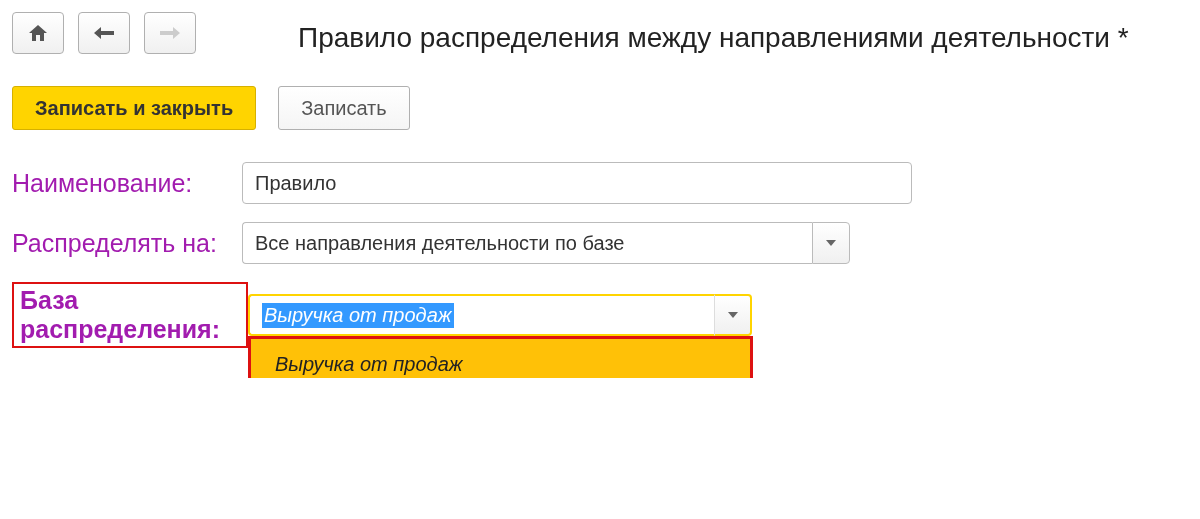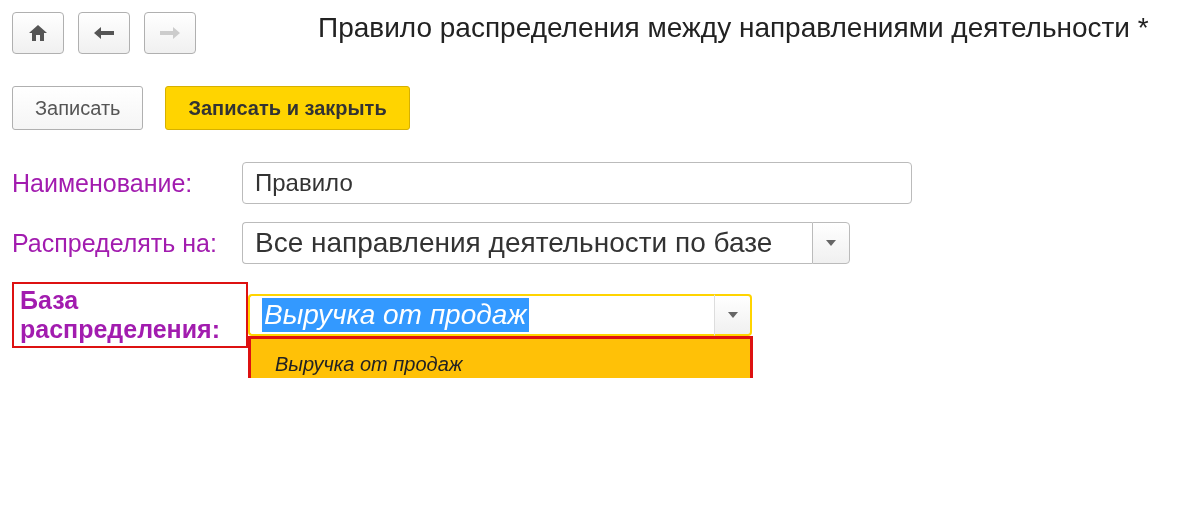--- a/index.html
+++ b/index.html
@@ -5,22 +5,22 @@
     * { box-sizing: border-box; margin: 0; padding: 0; }
     body {
       font-family: Arial, sans-serif;
       font-size: 20px;
       background: #fff;
       padding: 12px;
       width: 1200px;
     }
     .top-row {
       display: flex;
-      align-items: flex-start;
-      gap: 22px;
+      align-items: flex-end;
+      gap: 2px;
       margin-bottom: 32px;
     }
     .nav-group {
       display: flex;
       gap: 14px;
     }
     .nav-btn {
       width: 52px;
       height: 42px;
       border: 1px solid #b0b0b0;
@@ -75,36 +75,36 @@
     .label-hl {
       border: 2px solid #d11;
       padding: 2px 6px;
       display: inline-block;
     }
     .text-input {
       height: 42px;
       border: 1px solid #bbb;
       border-radius: 4px;
       padding: 0 12px;
-      font-size: 24px;
+      font-size: 20px;
       color: #333;
       width: 670px;
     }
     .select-wrap {
       display: flex;
       height: 42px;
     }
     .select-display {
       border: 1px solid #bbb;
       border-right: none;
       border-radius: 4px 0 0 4px;
       padding: 0 12px;
       display: flex;
       align-items: center;
-      font-size: 28px;
+      font-size: 20px;
       color: #333;
       width: 570px;
       background: #fff;
     }
     .select-btn {
       width: 38px;
       border: 1px solid #bbb;
       border-radius: 0 4px 4px 0;
       background: linear-gradient(#ffffff, #f0f0f0);
       display: flex;
@@ -174,22 +174,22 @@
     <div class="nav-btn">
       <svg width="24" height="14" viewBox="0 0 24 14">
         <path d="M15 1 L22 7 L15 13 L15 9 L2 9 L2 5 L15 5 Z" fill="#ccc"></path>
       </svg>
     </div>
   </div>
   <div class="page-title">Правило распределения между направлениями деятельности *</div>
 </div>
 
 <div class="toolbar">
+  <button class="btn btn-primary">Записать и закрыть</button>
   <button class="btn btn-default">Записать</button>
-  <button class="btn btn-primary">Записать и закрыть</button>
 </div>
 
 <div class="form-row">
   <div class="form-label">Наименование:</div>
   <input class="text-input" type="text" value="Правило" style="">
 </div>
 
 <div class="form-row">
   <div class="form-label">Распределять на:</div>
   <div class="select-wrap">

